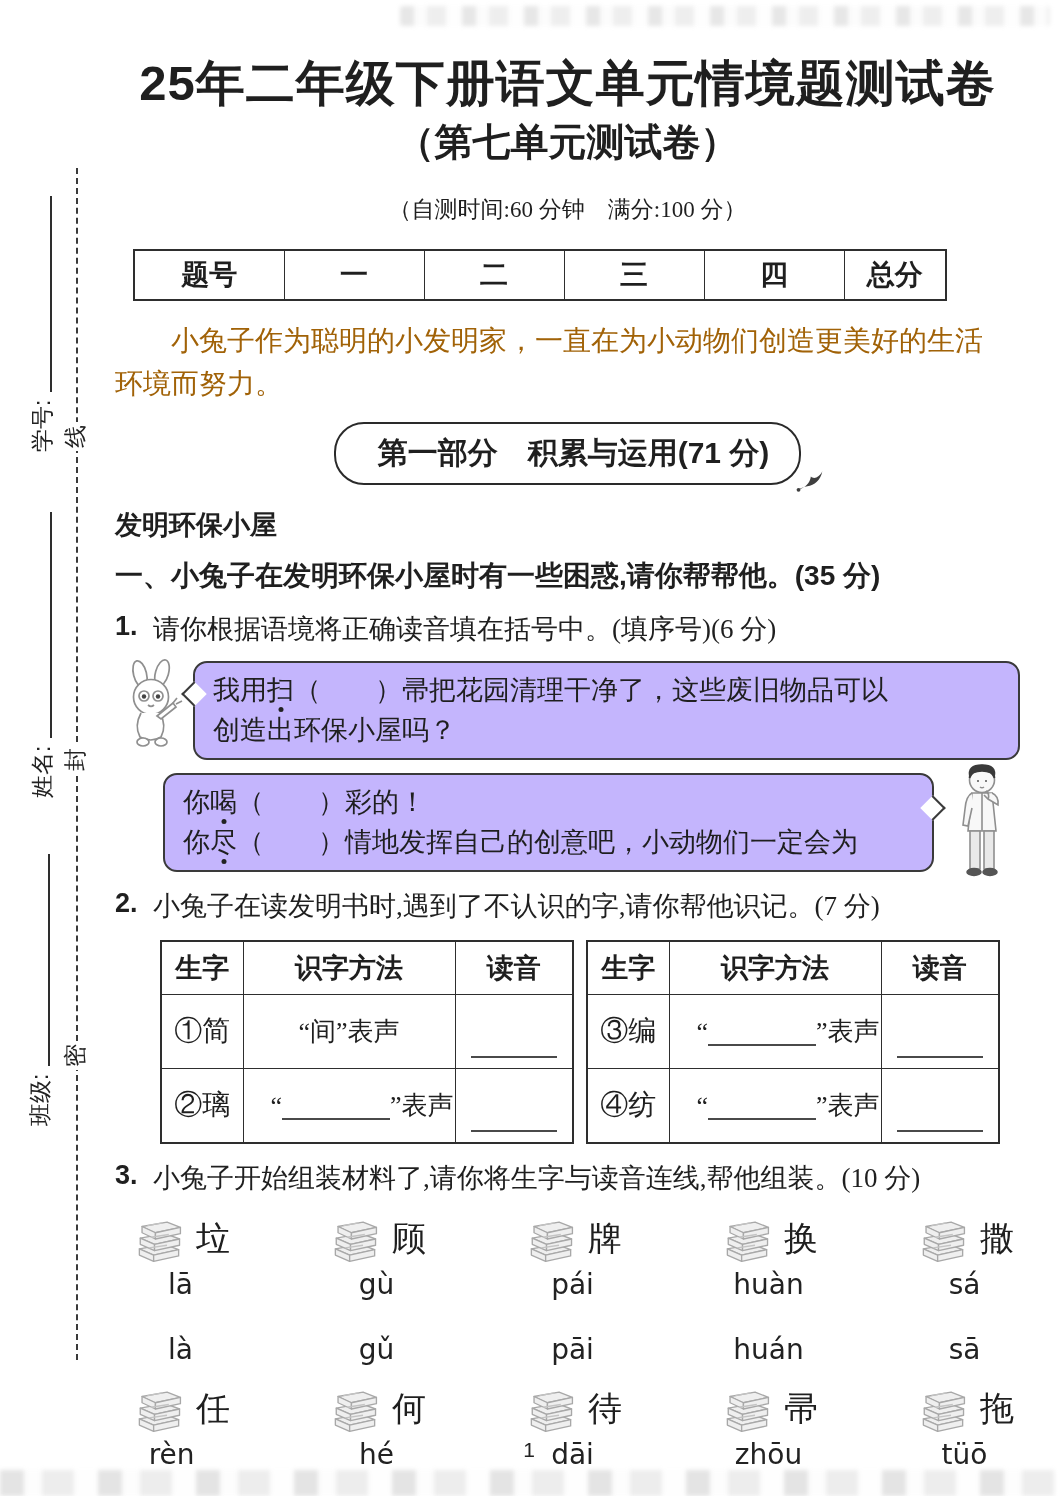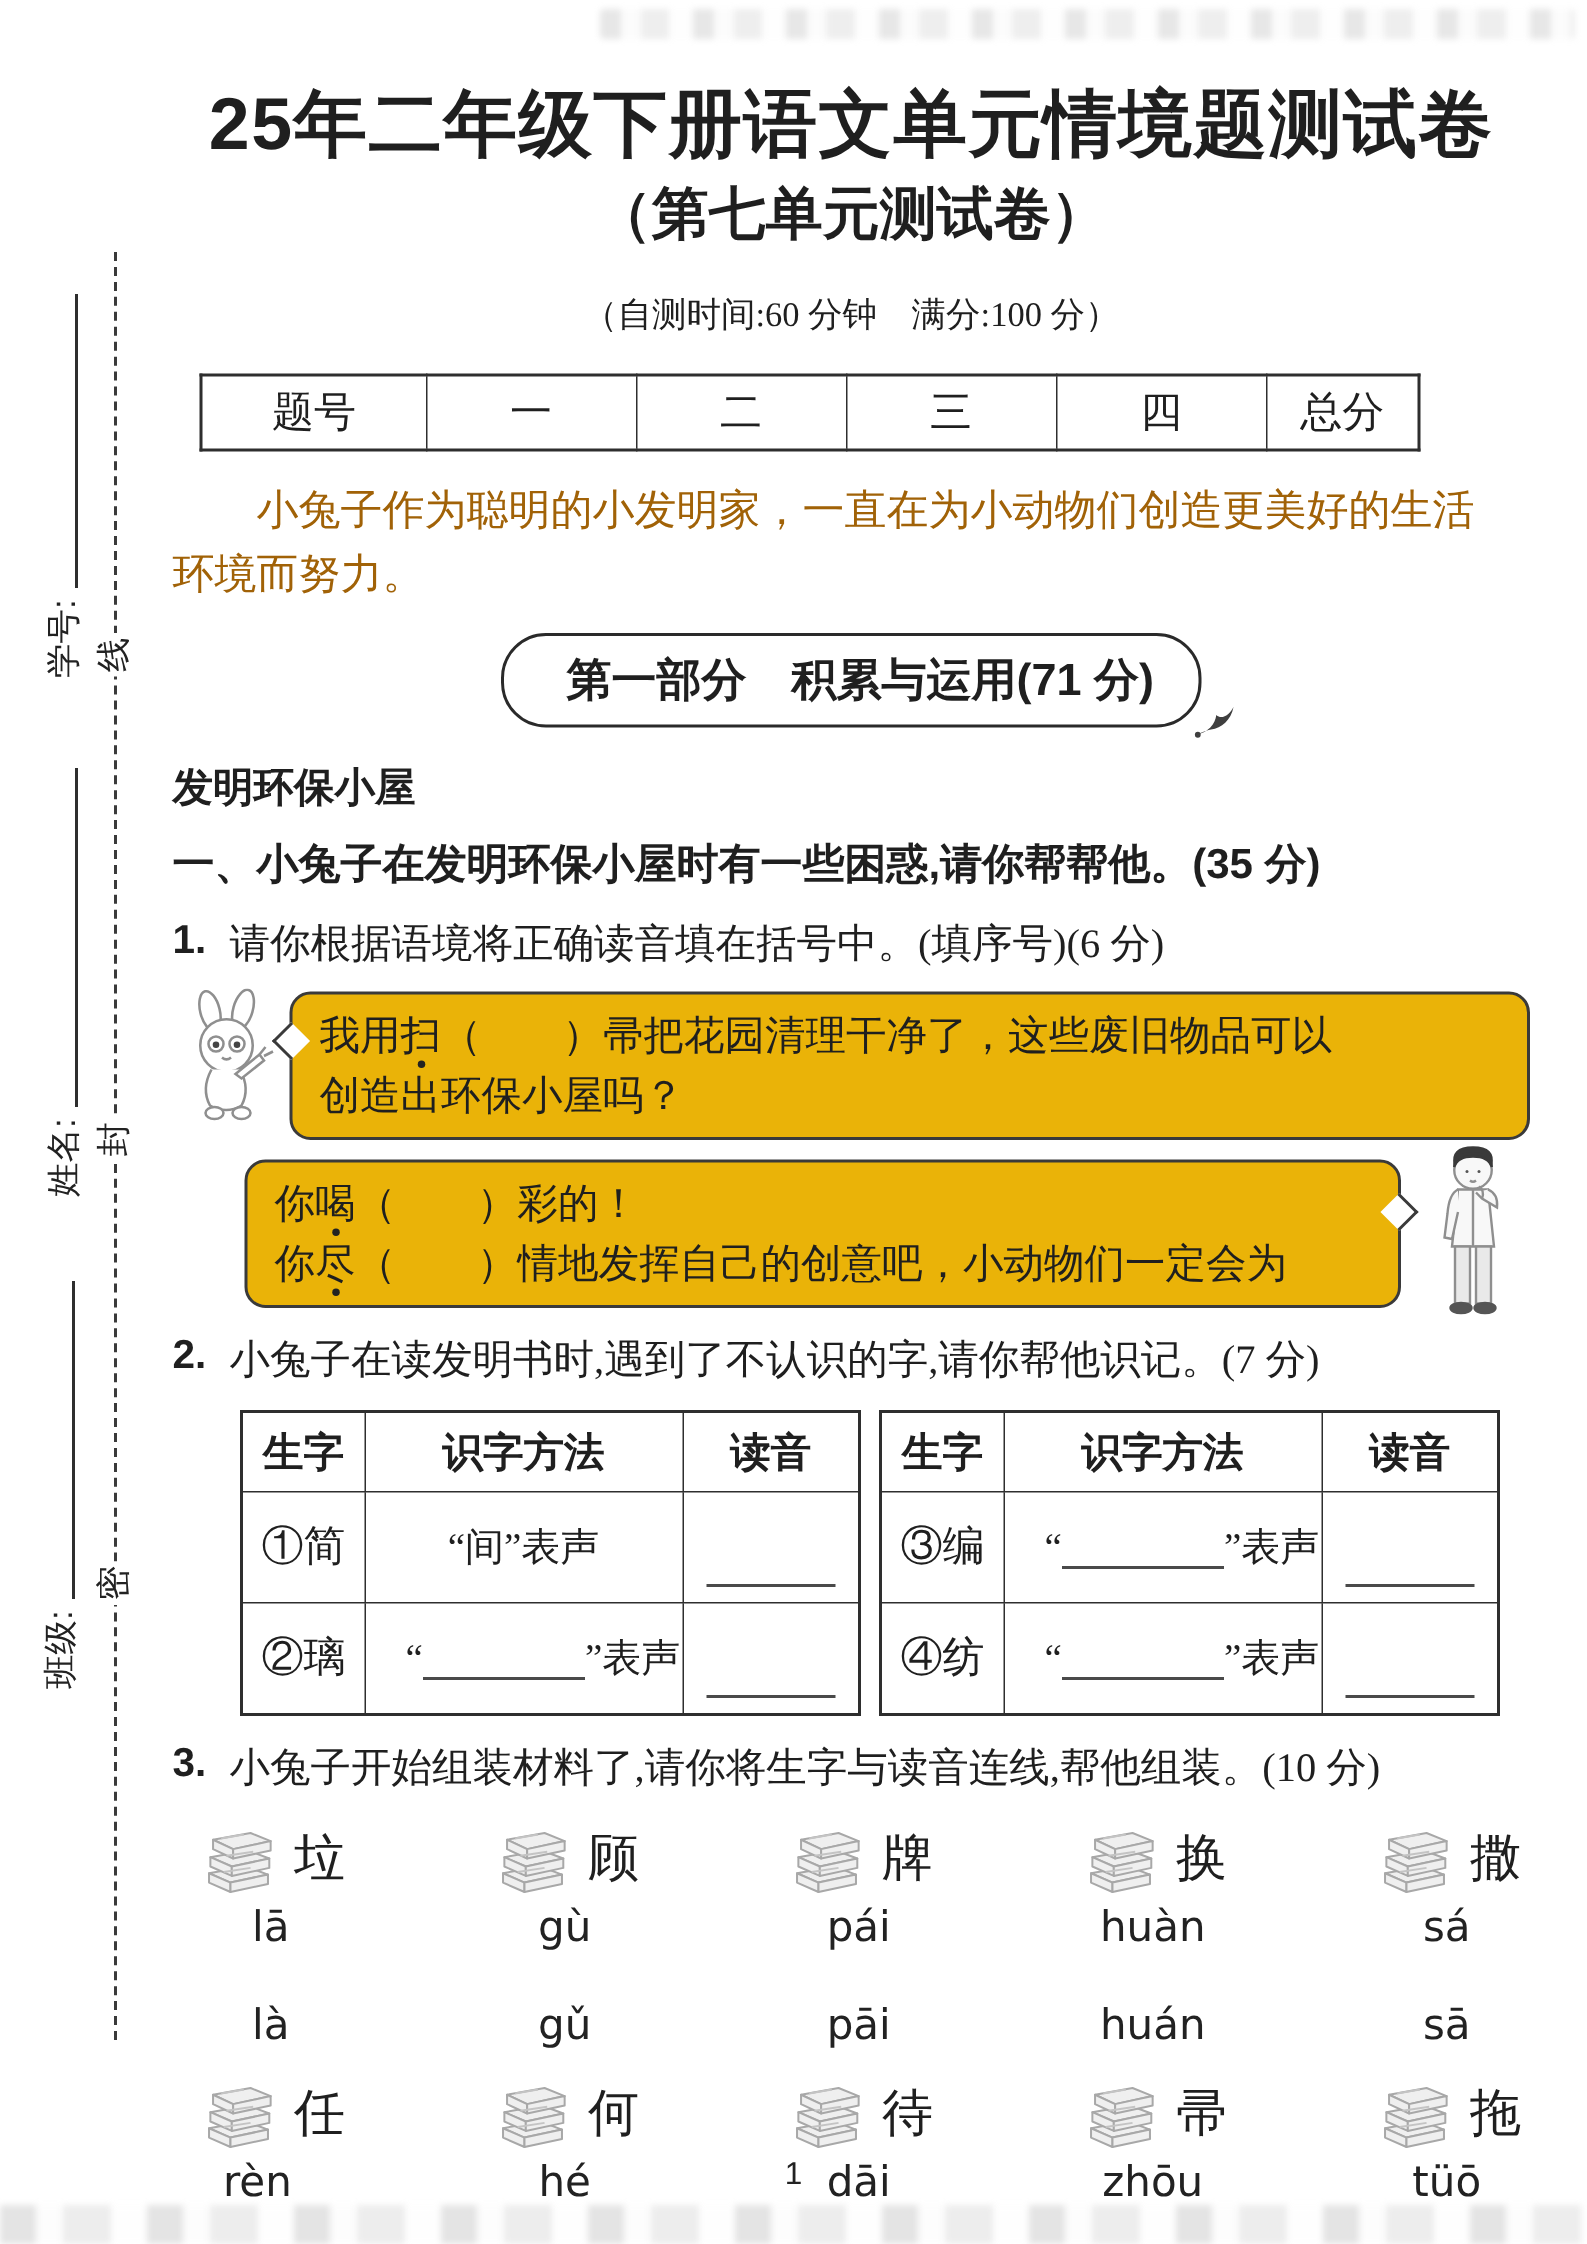--- a/index.html
+++ b/index.html
@@ -51,21 +51,21 @@
   .meta {
     margin-top:26px; text-align:center; font-size:23px;
     font-family:"Liberation Serif", serif;
   }
   
   .score-table {
     border-collapse:collapse; margin:24px 0 0 18px; width:812px;
     table-layout:fixed; border:2.5px solid #2e2e2e;
   }
   .score-table th, .score-table td {
-    border:1.6px solid #2e2e2e; text-align:center; font-size:28px; font-weight:normal;
+    border:1.6px solid #2e2e2e; text-align:center; font-size:28px; font-weight:bold;
   }
   .score-table tr:first-child th { height:46px; }
   .score-table tr:last-child  td { height:52px; }
   
   .intro {
     margin:18px 0 0 0; width:884px; font-size:28px; line-height:1.55;
     text-indent:2em; font-family:"Liberation Serif", serif; color:#a16207;
   }
   
   .pill-wrap { margin-top:16px; text-align:center; }
@@ -79,21 +79,21 @@
   .q-group  { margin-top:14px; font-size:28px; font-weight:bold; }
   .q-line { display:flex; margin-top:16px; font-size:27px; font-family:"Liberation Serif", serif; }
   .q-line .qnum { width:38px; flex-shrink:0; font-weight:bold; font-family:"Liberation Sans", sans-serif; }
   .q-line .qtext { flex:1; }
   .options { margin-top:10px; text-align:center; font-size:29px; font-family:"Liberation Serif", serif; }
   
   .bubble-row { position:relative; }
   .bubble {
     position:relative; border:2px solid #3a3a3a; border-radius:14px;
     padding:7px 18px; font-size:27px; line-height:1.5;
-    font-family:"Liberation Serif", serif; background:#eab308;
+    font-family:"Liberation Serif", serif; background:#c4b5fd;
   }
   .bubble1-row { margin-top:14px; margin-left:78px; }
   .bubble2-row { margin-top:13px; margin-left:48px; margin-right:86px; }
   .tail {
     position:absolute; width:16px; height:16px; background:#fff; z-index:1;
   }
   .tail-left  { left:-10px; top:22px; border-left:2px solid #3a3a3a; border-bottom:2px solid #3a3a3a; transform:rotate(45deg); }
   .tail-right { right:-10px; top:24px; border-right:2px solid #3a3a3a; border-top:2px solid #3a3a3a; transform:rotate(45deg); }
   .mascot-rabbit { position:absolute; left:-76px; top:-2px; }
   .mascot-boy    { position:absolute; right:-84px; top:-16px; }

